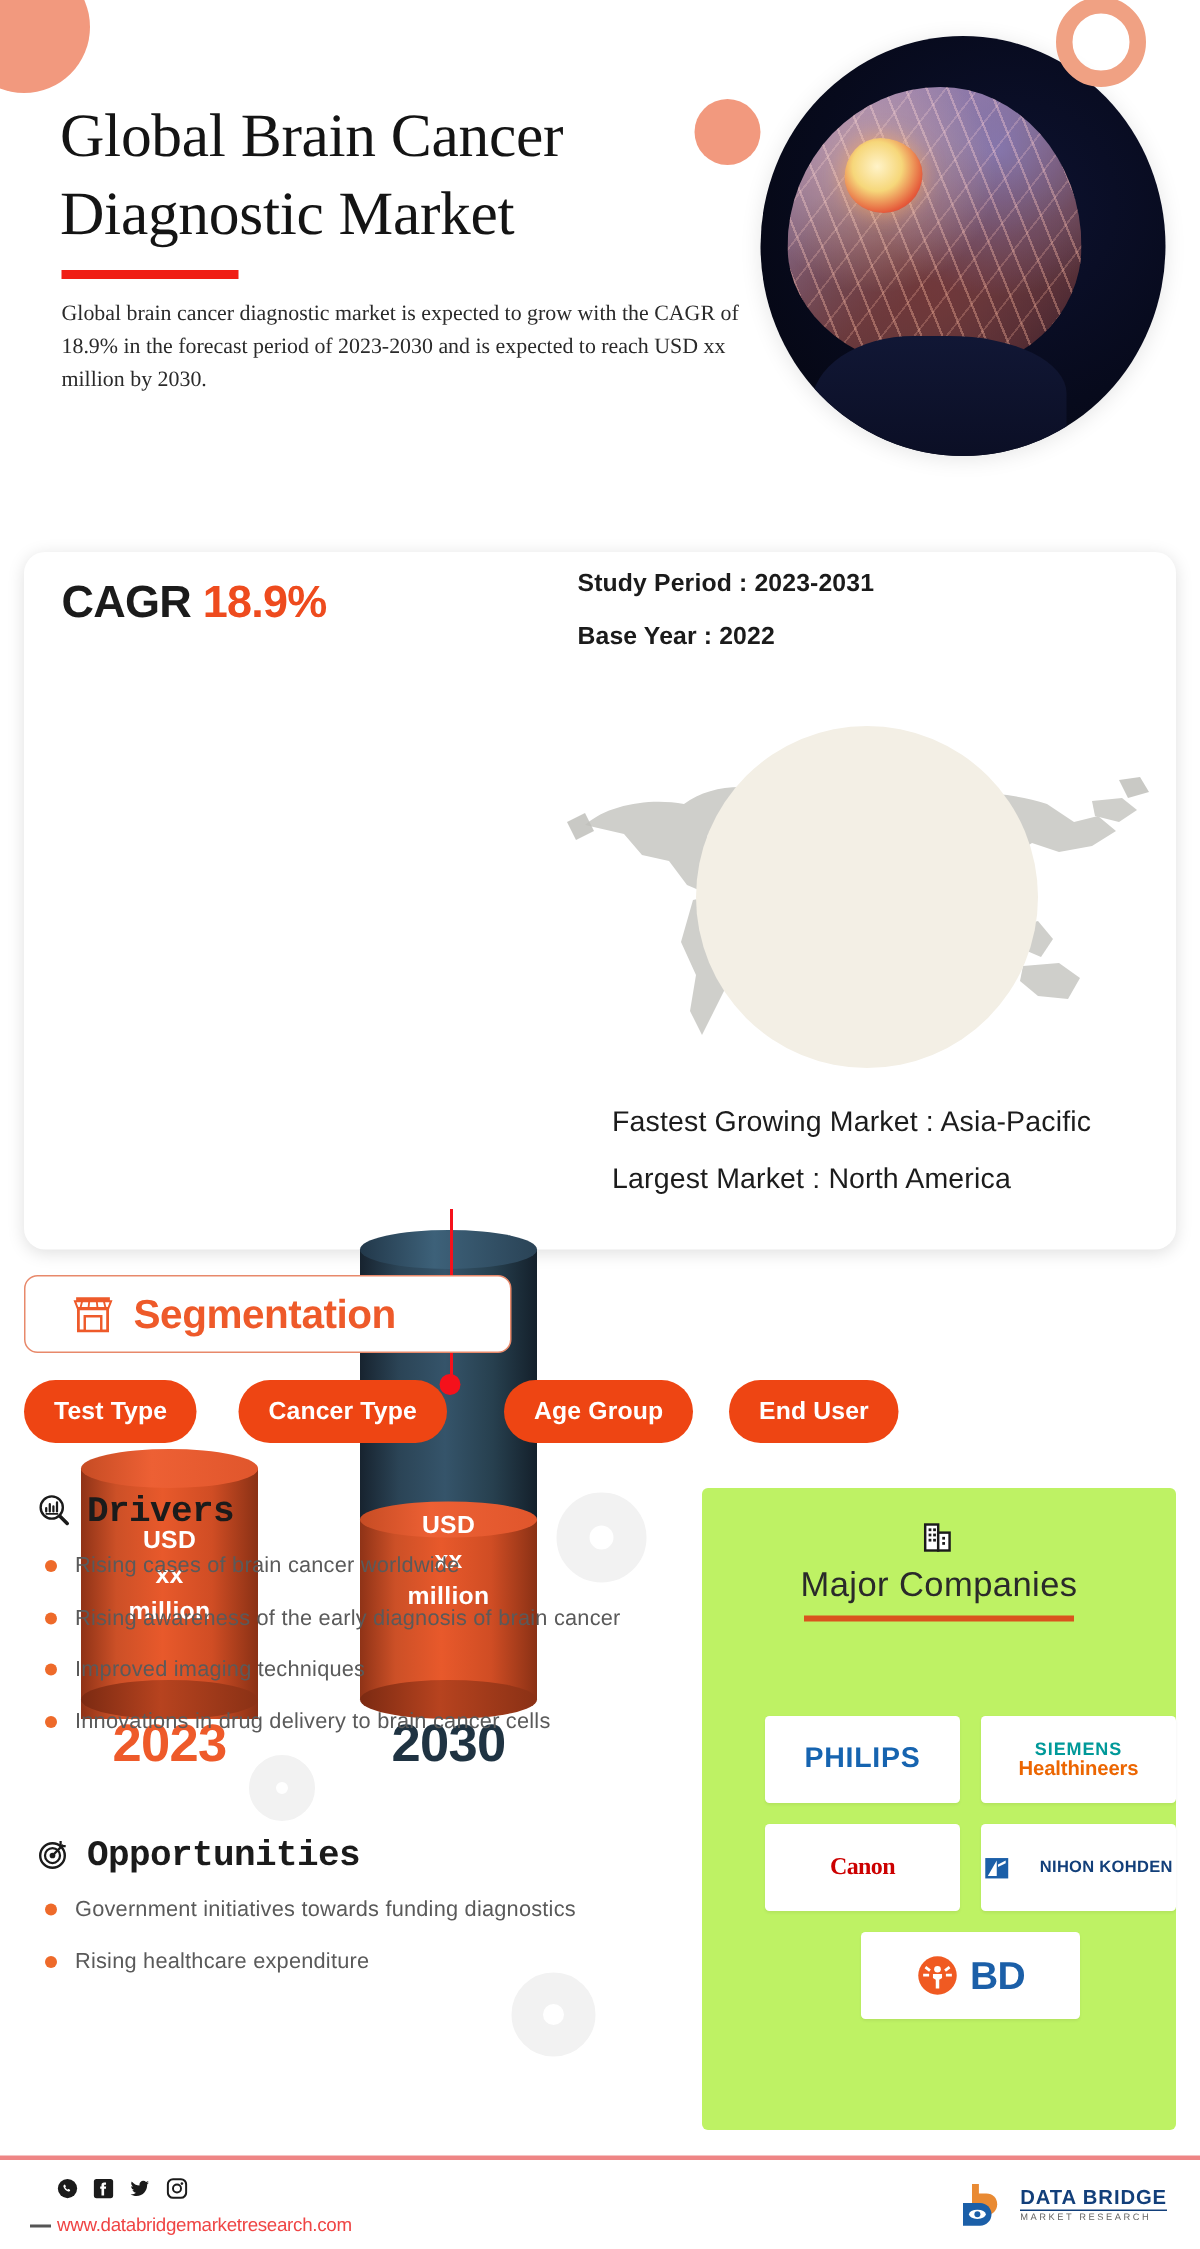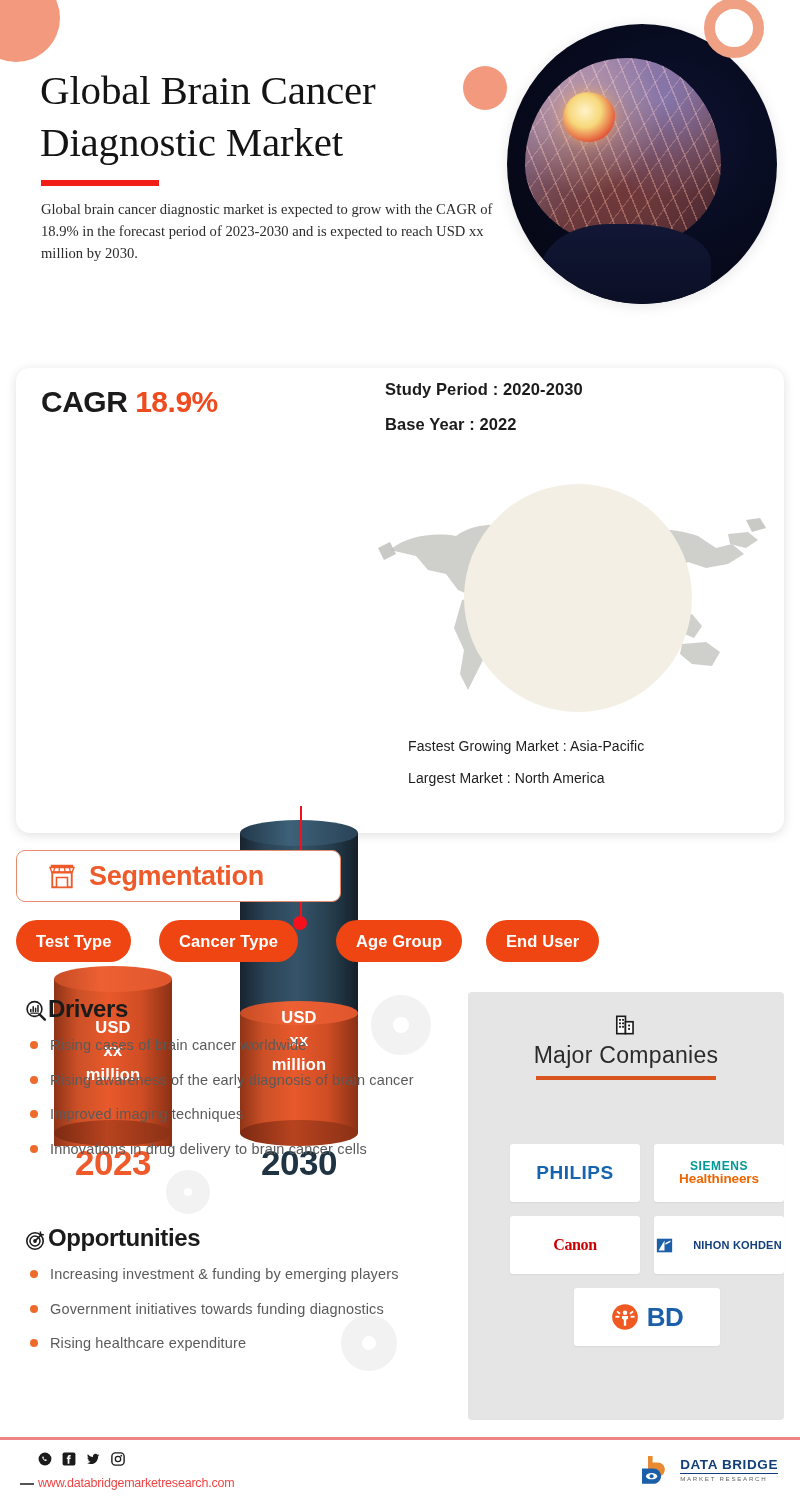--- a/index.html
+++ b/index.html
@@ -85,21 +85,21 @@
   .meta-row { font-size: 16.5px; color: #1b1b1b; font-weight: 600; margin-bottom: 16px; letter-spacing: .1px; }
 
   
   .map-wrap { position: absolute; left: 360px; top: 110px; width: 400px; height: 240px; }
   .map-blob {
     position: absolute; left: 88px; top: 6px; width: 228px; height: 228px; border-radius: 50%;
     background: #F3EFE5;
   }
 
   .market-note { position: absolute; left: 392px; top: 370px; }
-  .market-note div { font-size: 14px; color: #1c1c1c; margin-bottom: 16px; letter-spacing: .1px; }
+  .market-note div { font-size: 19px; color: #1c1c1c; margin-bottom: 16px; letter-spacing: .1px; }
 
   
   .bars { position: absolute; left: 0; top: 0; width: 360px; height: 465px; }
   .cyl { position: absolute; }
   .cyl .body { position:absolute; left:0; width:100%; }
   .cyl .cap {
     position: absolute; left: 0; width: 100%; height: 26px; border-radius: 50%;
   }
 
   
@@ -180,38 +180,38 @@
   
   .left-col { position: absolute; left: 16px; top: 995px; width: 445px; height: 425px; }
   .bg-ring {
     position: absolute; border-radius: 50%; background: transparent;
     border-style: solid; border-color: #F2F2F2; pointer-events: none;
   }
   .ring-a { left: 355px; top: 0px;  width: 60px; height: 60px; border-width: 22px; }
   .ring-b { left: 150px; top: 175px; width: 44px; height: 44px; border-width: 18px; }
   .ring-c { left: 325px; top: 320px; width: 56px; height: 56px; border-width: 21px; }
 
-  .sec-head { display: flex; align-items: flex-end; margin-bottom: 12px; }
+  .sec-head { display: flex; align-items: flex-start; gap: 10px; margin-bottom: 12px; font-family: Liberation Mono, monospace; }
   .sec-title { font-size: 24px; font-weight: 700; color: #1b1b1b; letter-spacing: -.4px; }
   .bullets { list-style: none; }
   .bullets li {
     position: relative; padding-left: 26px; margin-bottom: 14px;
     font-size: 14.5px; line-height: 1.42; color: #5a5a5a; letter-spacing: .15px;
   }
   .bullets li::before {
     content: ""; position: absolute; left: 6px; top: 6px;
     width: 8px; height: 8px; border-radius: 50%; background: #EE6A2A;
   }
   .drivers-block { position: absolute; left: 8px; top: 0; width: 430px; }
   .opps-block { position: absolute; left: 8px; top: 229px; width: 420px; }
 
   
   .companies {
     position: absolute; left: 468px; top: 992px; width: 316px; height: 428px;
-    background: #e5e5e5; border-radius: 4px;
+    background: #bef264; border-radius: 4px;
   }
   .mc-head { position: absolute; left: 0; top: 20px; width: 100%; text-align: center; }
   .mc-title { font-size: 23px; color: #2a2a2a; letter-spacing: .3px; font-weight: 400; }
   .mc-rule { width: 180px; height: 4px; background: #D9541E; margin: 7px auto 0; }
 
   .logo-grid { position: absolute; left: 0; top: 152px; width: 100%; }
   .logo-row { display: flex; justify-content: center; gap: 14px; margin-bottom: 14px; padding-left: 42px; }
   .logo-card {
     background: #fff; border-radius: 3px; width: 146px; height: 58px;
     display: flex; align-items: center; justify-content: center;
@@ -265,21 +265,21 @@
     <div class="subtitle">Global brain cancer diagnostic market is expected to grow with the CAGR of 18.9% in the forecast period of 2023-2030 and is expected to reach USD xx million by 2030.</div>
   </div>
 
   <div class="cagr-panel">
 
     <div class="cagr-line">
       <span>CAGR </span><span class="cagr-val">18.9%</span>
     </div>
 
     <div class="meta">
-      <div class="meta-row">Study Period : 2020-2030</div>
+      <div class="meta-row">Study Period : 2023-2031</div>
       <div class="meta-row">Base Year : 2022</div>
     </div>
 
     <div class="map-wrap">
       <div class="map-blob"></div>
       <svg width="400" height="240" viewBox="0 0 400 240">
         <g fill="#CFCFCB">
           <path d="M14 72 C30 58, 58 54, 80 58 C96 46, 120 44, 140 50 L150 44 L158 56 L140 66 L126 62 L112 74 L96 78 L92 96 L104 106 L96 118 L82 112 L70 96 L52 92 L40 78 Z"></path>
           <path d="M112 52 C126 40, 150 38, 162 44 L156 56 L138 60 L124 58 Z"></path>
           <path d="M86 122 L104 118 L112 134 L106 152 L118 160 L110 176 L100 196 L92 212 L84 196 L88 172 L78 150 Z"></path>
@@ -389,21 +389,20 @@
         <svg width="24" height="24" viewBox="0 0 24 24">
           <circle cx="11" cy="13" r="8.2" fill="none" stroke="#1b1b1b" stroke-width="1.6"></circle>
           <circle cx="11" cy="13" r="5" fill="none" stroke="#1b1b1b" stroke-width="1.5"></circle>
           <circle cx="11" cy="13" r="1.9" fill="#1b1b1b"></circle>
           <path d="M11 13l6.6-6.6" stroke="#1b1b1b" stroke-width="1.6" stroke-linecap="round"></path>
           <path d="M16.4 3.4v3.4h3.4" fill="none" stroke="#1b1b1b" stroke-width="1.5" stroke-linejoin="round"></path>
         </svg>
         <span class="sec-title">Opportunities</span>
       </div>
       <ul class="bullets">
-        <li>Increasing investment &amp; funding by emerging players</li>
         <li>Government initiatives towards funding diagnostics</li>
         <li>Rising healthcare expenditure</li>
       </ul>
     </div>
   </div>
 
   <div class="companies">
     <div class="mc-head">
       <svg width="26" height="26" viewBox="0 0 24 24">
         <rect x="3.5" y="4" width="8" height="16" fill="#fff" stroke="#1b1b1b" stroke-width="1.5"></rect>

